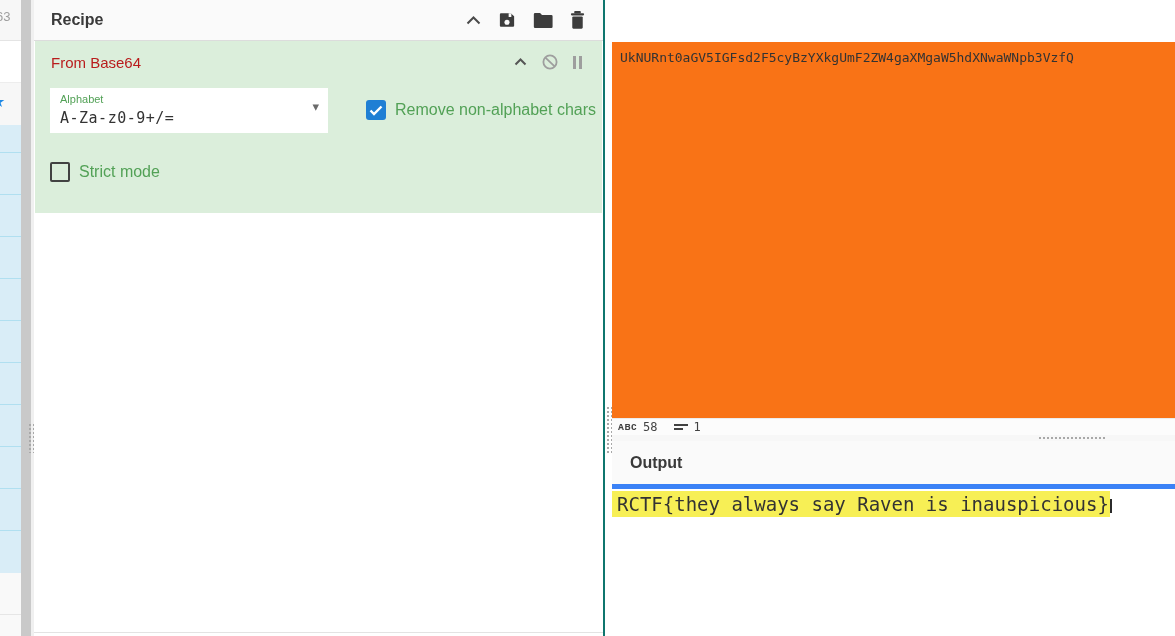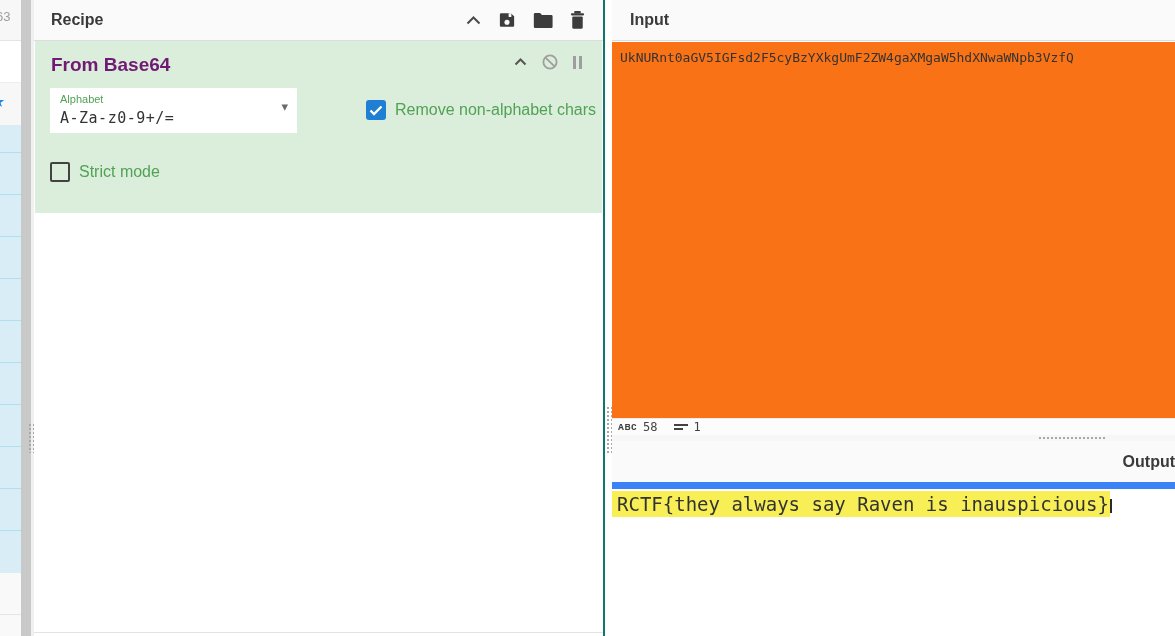--- a/index.html
+++ b/index.html
@@ -30,26 +30,26 @@
 
   
   .recipe-panel { position:absolute; left:34px; top:0; width:571px; height:636px; background:#fff; border-right:2px solid #0f766e; }
   .recipe-panel::after { content:""; position:absolute; left:0; right:0; bottom:3px; border-top:1px solid #e3e3e3; }
   .panel-header { height:41px; background:#fafafa; border-bottom:1px solid #dcdcdc; display:flex; align-items:center; }
   .panel-title { font-size:16px; font-weight:bold; color:#3a3a3a; padding-left:17px; }
   .recipe-header-icons { margin-left:auto; display:flex; align-items:center; gap:17px; padding-right:18px; }
   .hicon { display:flex; align-items:center; cursor:pointer; }
 
   .operation { position:relative; margin:0 1px; height:172px; background:#dbeedb; }
-  .op-title { position:absolute; left:16px; top:13px; font-size:19px; font-weight:bold; color:#701a75; }
+  .op-title { position:absolute; left:16px; top:13px; font-size:15px; font-weight:normal; color:#b91c1c; }
   .op-icons { position:absolute; right:20px; top:13px; display:flex; align-items:center; gap:15px; }
   .pause-icon { display:flex; gap:3px; }
   .pause-icon i { display:block; width:3px; height:13px; background:#9e9e9e; }
 
-  .arg-field { position:absolute; left:15px; top:47px; width:247px; height:45px; background:#fff; border-radius:0; cursor:pointer; }
+  .arg-field { position:absolute; left:15px; top:47px; width:278px; height:45px; background:#fff; border-radius:0; cursor:pointer; }
   .arg-label { position:absolute; left:10px; top:5px; font-size:11px; color:#52a156; }
   .arg-value { position:absolute; left:10px; top:21px; font-size:15px; color:#333;
                font-family:"DejaVu Sans Mono", monospace; letter-spacing:0.5px; }
   .arg-caret { position:absolute; right:9px; top:11px; font-size:13px; color:#6b6b6b; }
 
   .cb-row { position:absolute; display:flex; align-items:center; gap:9px; cursor:pointer; }
   .cb-row-1 { left:307px; top:59px;margin-left:24px; }
   .cb-row-2 { left:15px; top:121px; }
   .checkbox { width:20px; height:20px; flex:0 0 auto; display:flex; align-items:center; justify-content:center; }
   .checkbox.checked { background:#1f7fd4; border-radius:3px; }
@@ -75,21 +75,21 @@
   .status-num { font-family:"DejaVu Sans Mono", monospace; font-size:12px; color:#424242; line-height:1; }
   .lines-icon { display:flex; flex-direction:column; gap:2px; margin-left:10px; }
   .lines-icon i { display:block; height:2px; background:#424242; }
   .lines-icon i:nth-child(1){ width:14px; }
   .lines-icon i:nth-child(2){ width:9px; }
 
   .io-split { position:absolute; left:0; top:435px; width:563px; height:6px; background:#f7f7f7; cursor:row-resize; }
   .dots-h { position:absolute; left:426px; top:1px; width:67px; height:5px;
             background-image:radial-gradient(circle,#a8a8a8 1px,transparent 1.3px); background-size:4px 4px; }
 
-  .output-header { top:441px; height:48px; border-bottom:7px solid #3b82f6;justify-content:flex-end; }
+  .output-header { top:441px; height:48px; border-bottom:5px solid #3b82f6; }
   .output-area { position:absolute; left:0; top:490px; width:563px; height:146px; background:#fff; padding-top:5px; }
   .output-line { font-family:"DejaVu Sans Mono", monospace; font-size:19px; line-height:18px; color:#333; }
   .hl { background:#f7ef55; padding:2px 1px 2px 5px; }
   .cursor { display:inline-block; width:0; height:14px; border-left:2px solid #2b2b2b; vertical-align:-2px; }
 
   svg { display:block; }
 </style>
 </head>
 <body>
 
@@ -183,23 +183,20 @@
         <span class="cb-label">Strict mode</span>
       </div>
     </div>
   </div>
 
   <div class="io-divider"></div>
   <div class="dots-v handle-v2"></div>
 
   <div class="io-panel">
 
-    <div class="io-header input-header">
-      <span class="io-title">Input</span>
-    </div>
 
     <div class="input-area">
       <div class="code-text">UkNURnt0aGV5IGFsd2F5cyBzYXkgUmF2ZW4gaXMgaW5hdXNwaWNpb3VzfQ</div>
     </div>
 
     <div class="status-bar">
       <span class="abc-icon">ᴀʙᴄ</span>
       <span class="status-num">58</span>
       <span class="lines-icon">
           <i></i>

